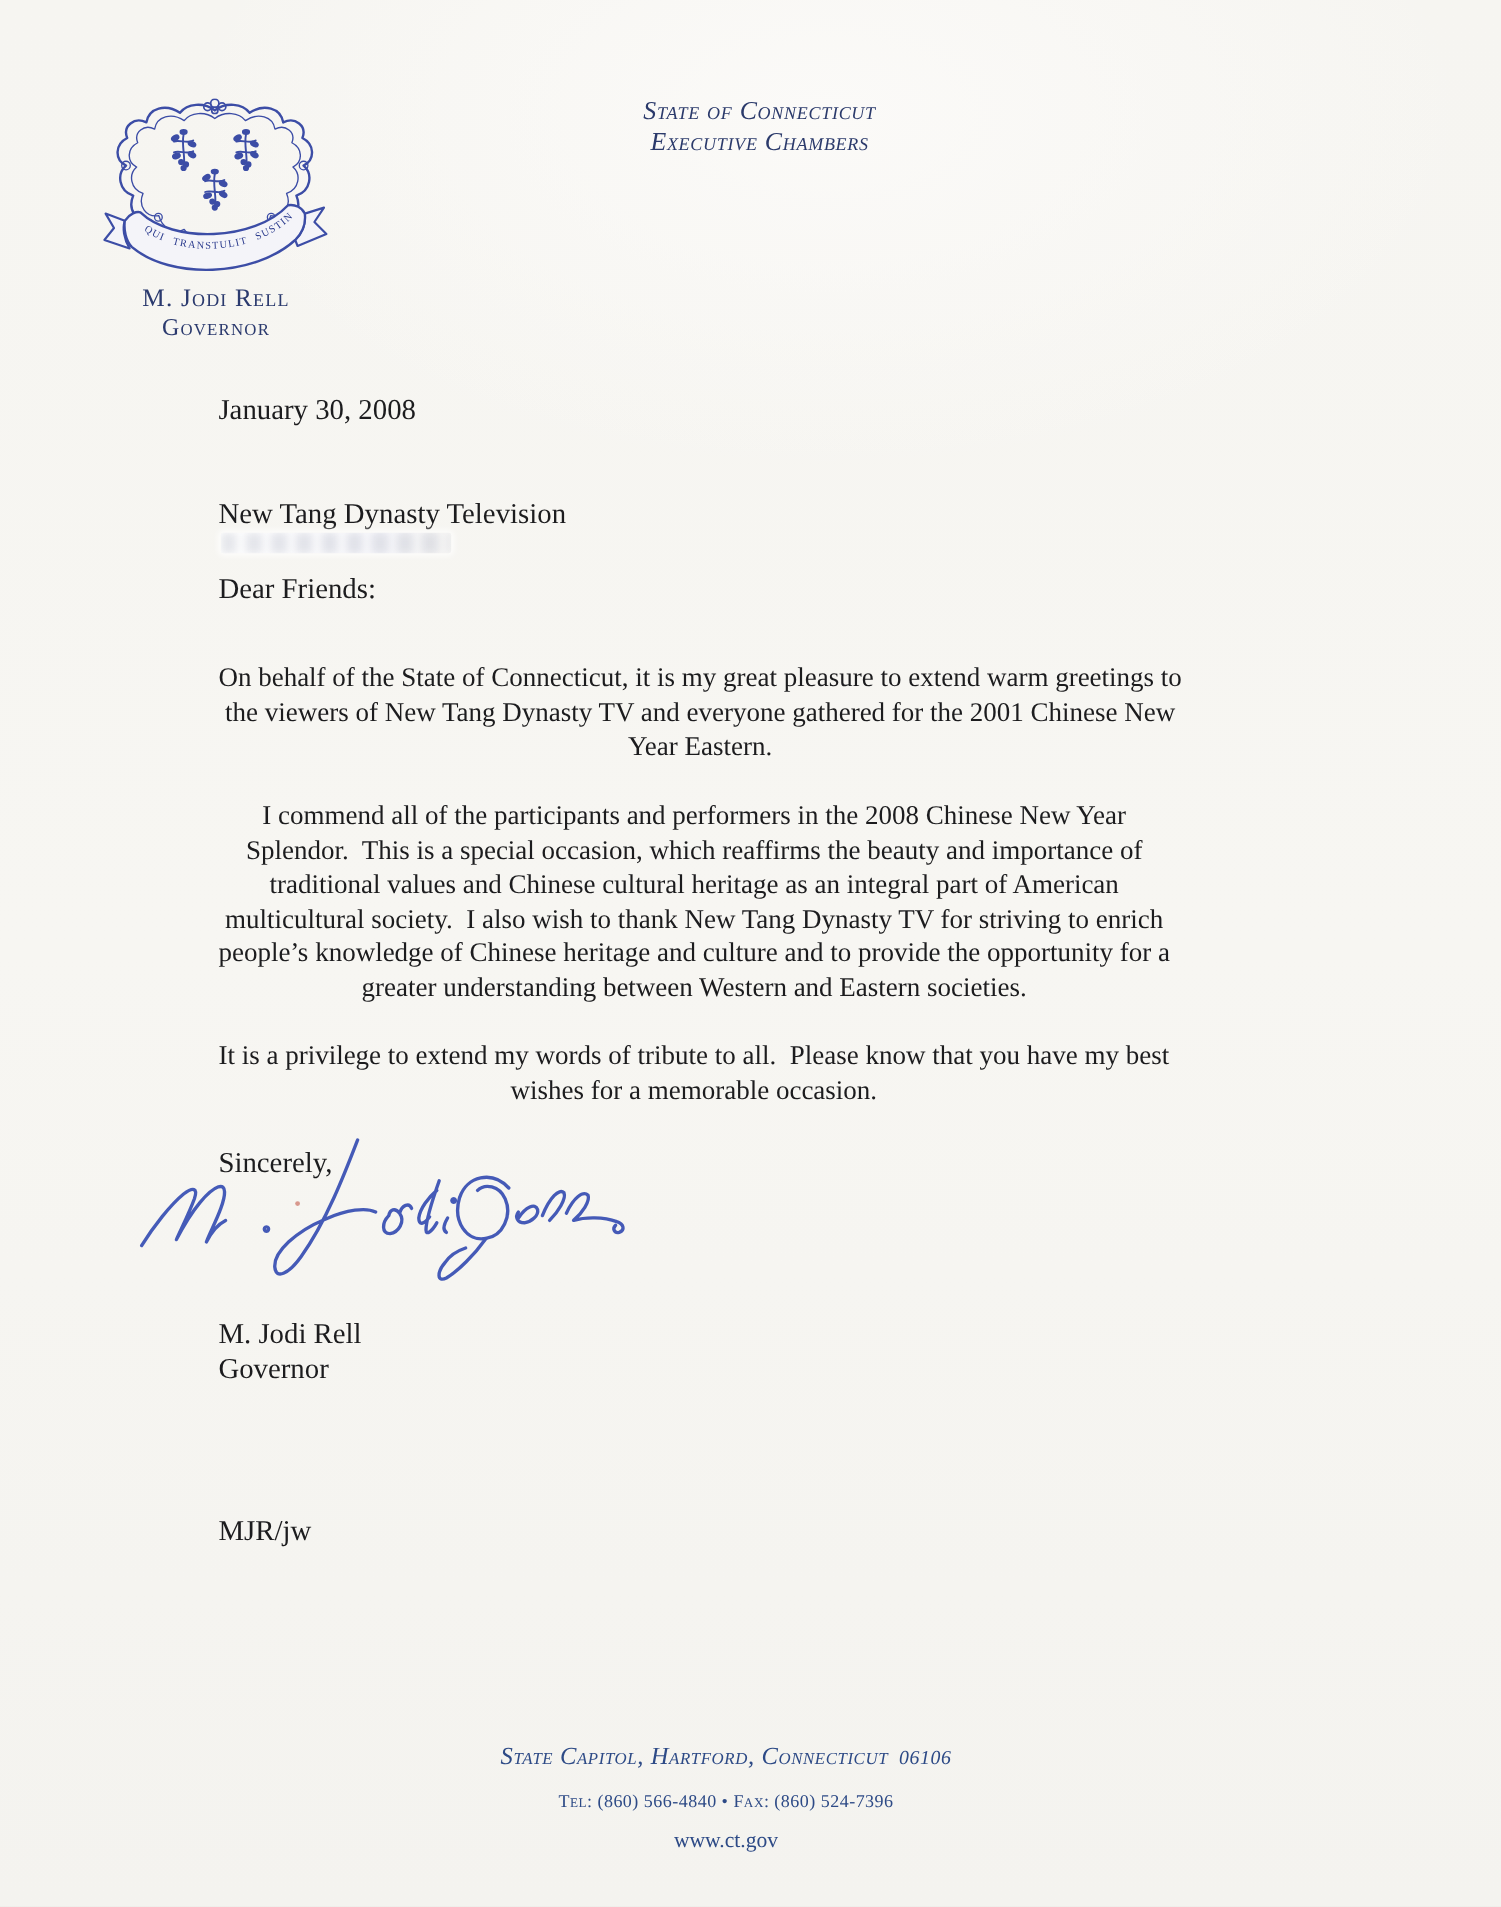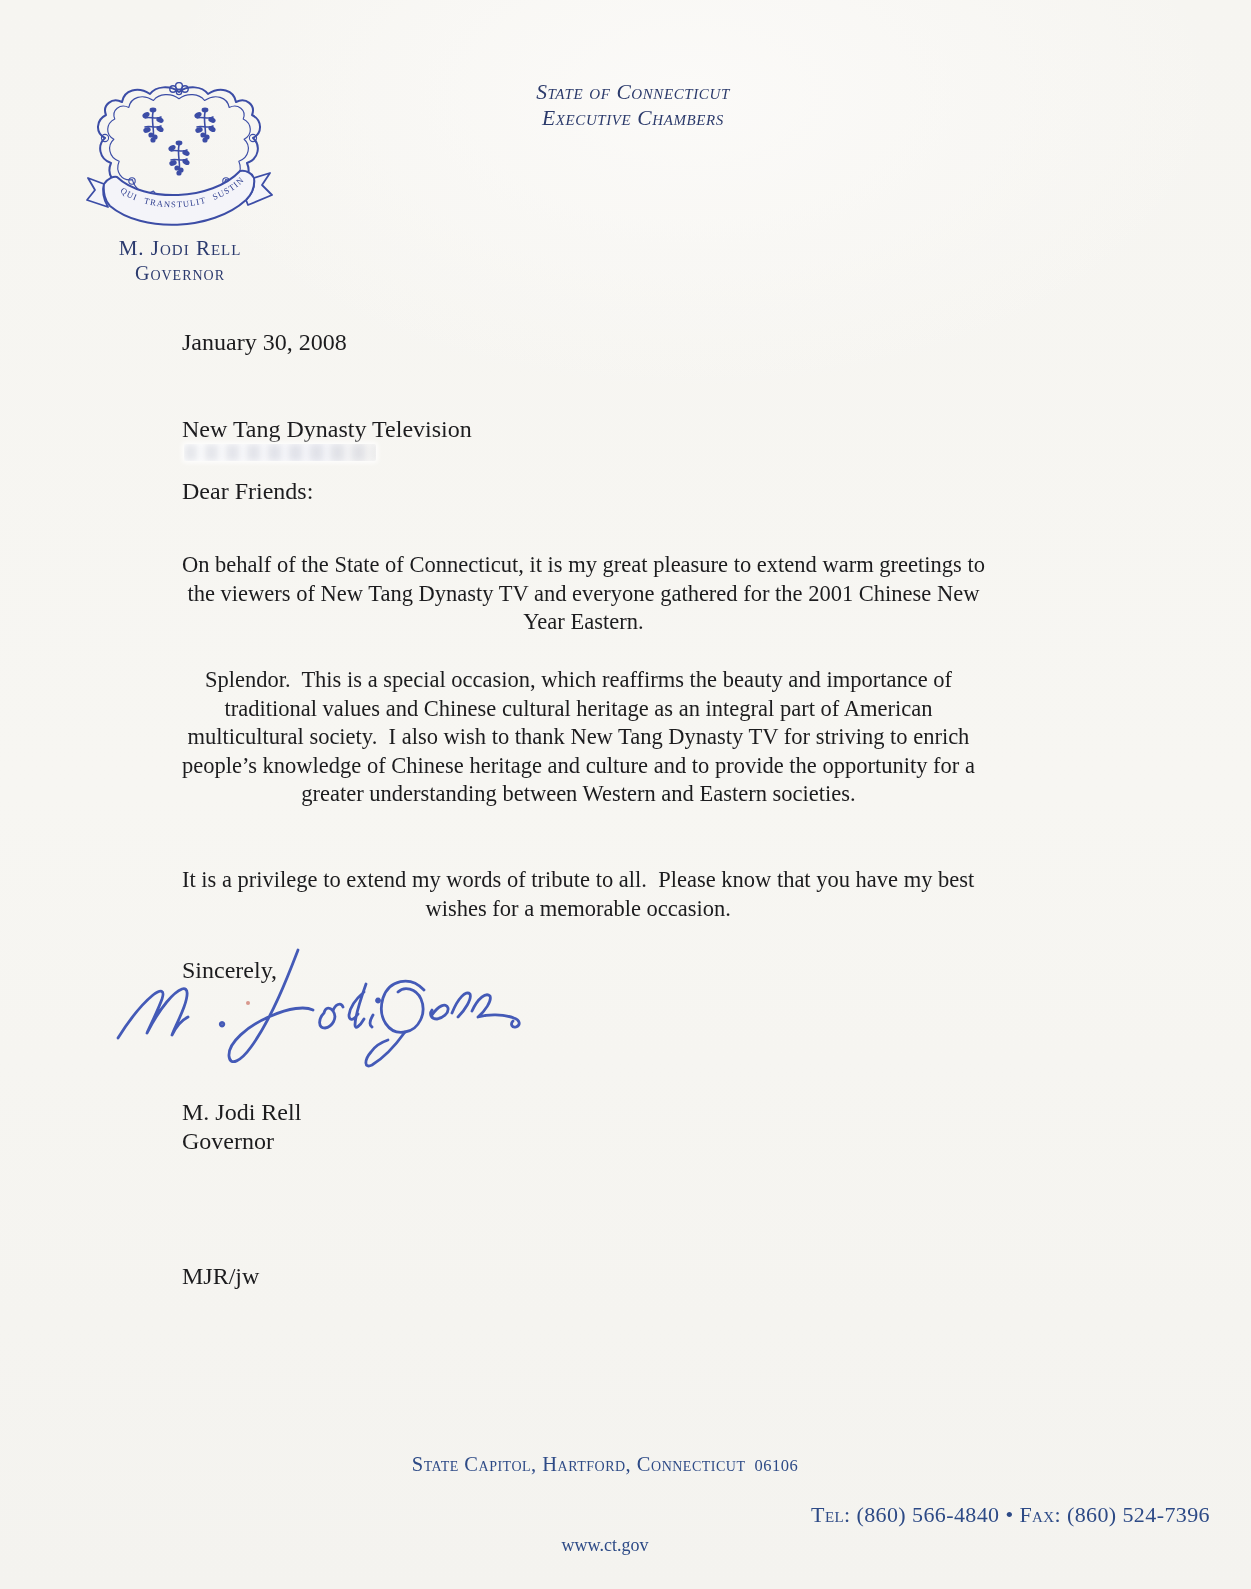--- a/index.html
+++ b/index.html
@@ -50,23 +50,23 @@
   .p2{top:666px;}
   .p3{top:866px;}
   .closing{top:956px;}
   .signature{position:absolute;left:112px;top:946px;width:415px;height:142px;}
   .signer-name{top:1098px;}
   .signer-title{top:1127px;}
   .initials{top:1262px;}
   .speck{position:absolute;left:246px;top:1001px;width:4px;height:4px;border-radius:50%;background:#c04a3a;opacity:.55;}
   
   .footer{position:absolute;left:0;top:1452px;width:1210px;text-align:center;color:#2d4a86;}
-  .footer .f1{font-variant:small-caps;font-size:20.5px;letter-spacing:.5px;line-height:25px;}
+  .footer .f1{font-variant:small-caps;font-size:20.5px;letter-spacing:.5px;line-height:25px;font-style:italic;}
   .footer .zip{font-size:16.5px;margin-left:9px;letter-spacing:.5px;}
-  .footer .f2{font-variant:small-caps;font-size:22px;letter-spacing:.4px;line-height:25px;margin-top:24px;text-align:right;}
+  .footer .f2{font-variant:small-caps;font-size:15px;letter-spacing:.4px;line-height:25px;margin-top:13px;}
   .footer .f3{font-size:18px;line-height:22px;margin-top:7px;}
 </style>
 </head>
 <body>
 
 <div class="page">
 
   <div class="seal">
     <svg width="190" height="152" viewBox="0 0 190 152">
       <g stroke="#3c4da6" fill="none" stroke-width="2" stroke-linejoin="round">
@@ -150,20 +150,21 @@
 
   <div class="txt salutation">Dear Friends:</div>
 
   <div class="para p1">
     <div class="line">On behalf of the State of Connecticut, it is my great pleasure to extend warm greetings to</div>
     <div class="line">the viewers of New Tang Dynasty TV and everyone gathered for the 2001 Chinese New</div>
     <div class="line">Year Eastern.</div>
   </div>
 
   <div class="para p2">
+    <div class="line">I commend all of the participants and performers in the 2008 Chinese New Year</div>
     <div class="line">Splendor.  This is a special occasion, which reaffirms the beauty and importance of</div>
     <div class="line">traditional values and Chinese cultural heritage as an integral part of American</div>
     <div class="line">multicultural society.  I also wish to thank New Tang Dynasty TV for striving to enrich</div>
     <div class="line">people’s knowledge of Chinese heritage and culture and to provide the opportunity for a</div>
     <div class="line">greater understanding between Western and Eastern societies.</div>
   </div>
 
   <div class="para p3">
     <div class="line">It is a privilege to extend my words of tribute to all.  Please know that you have my best</div>
     <div class="line">wishes for a memorable occasion.</div>

